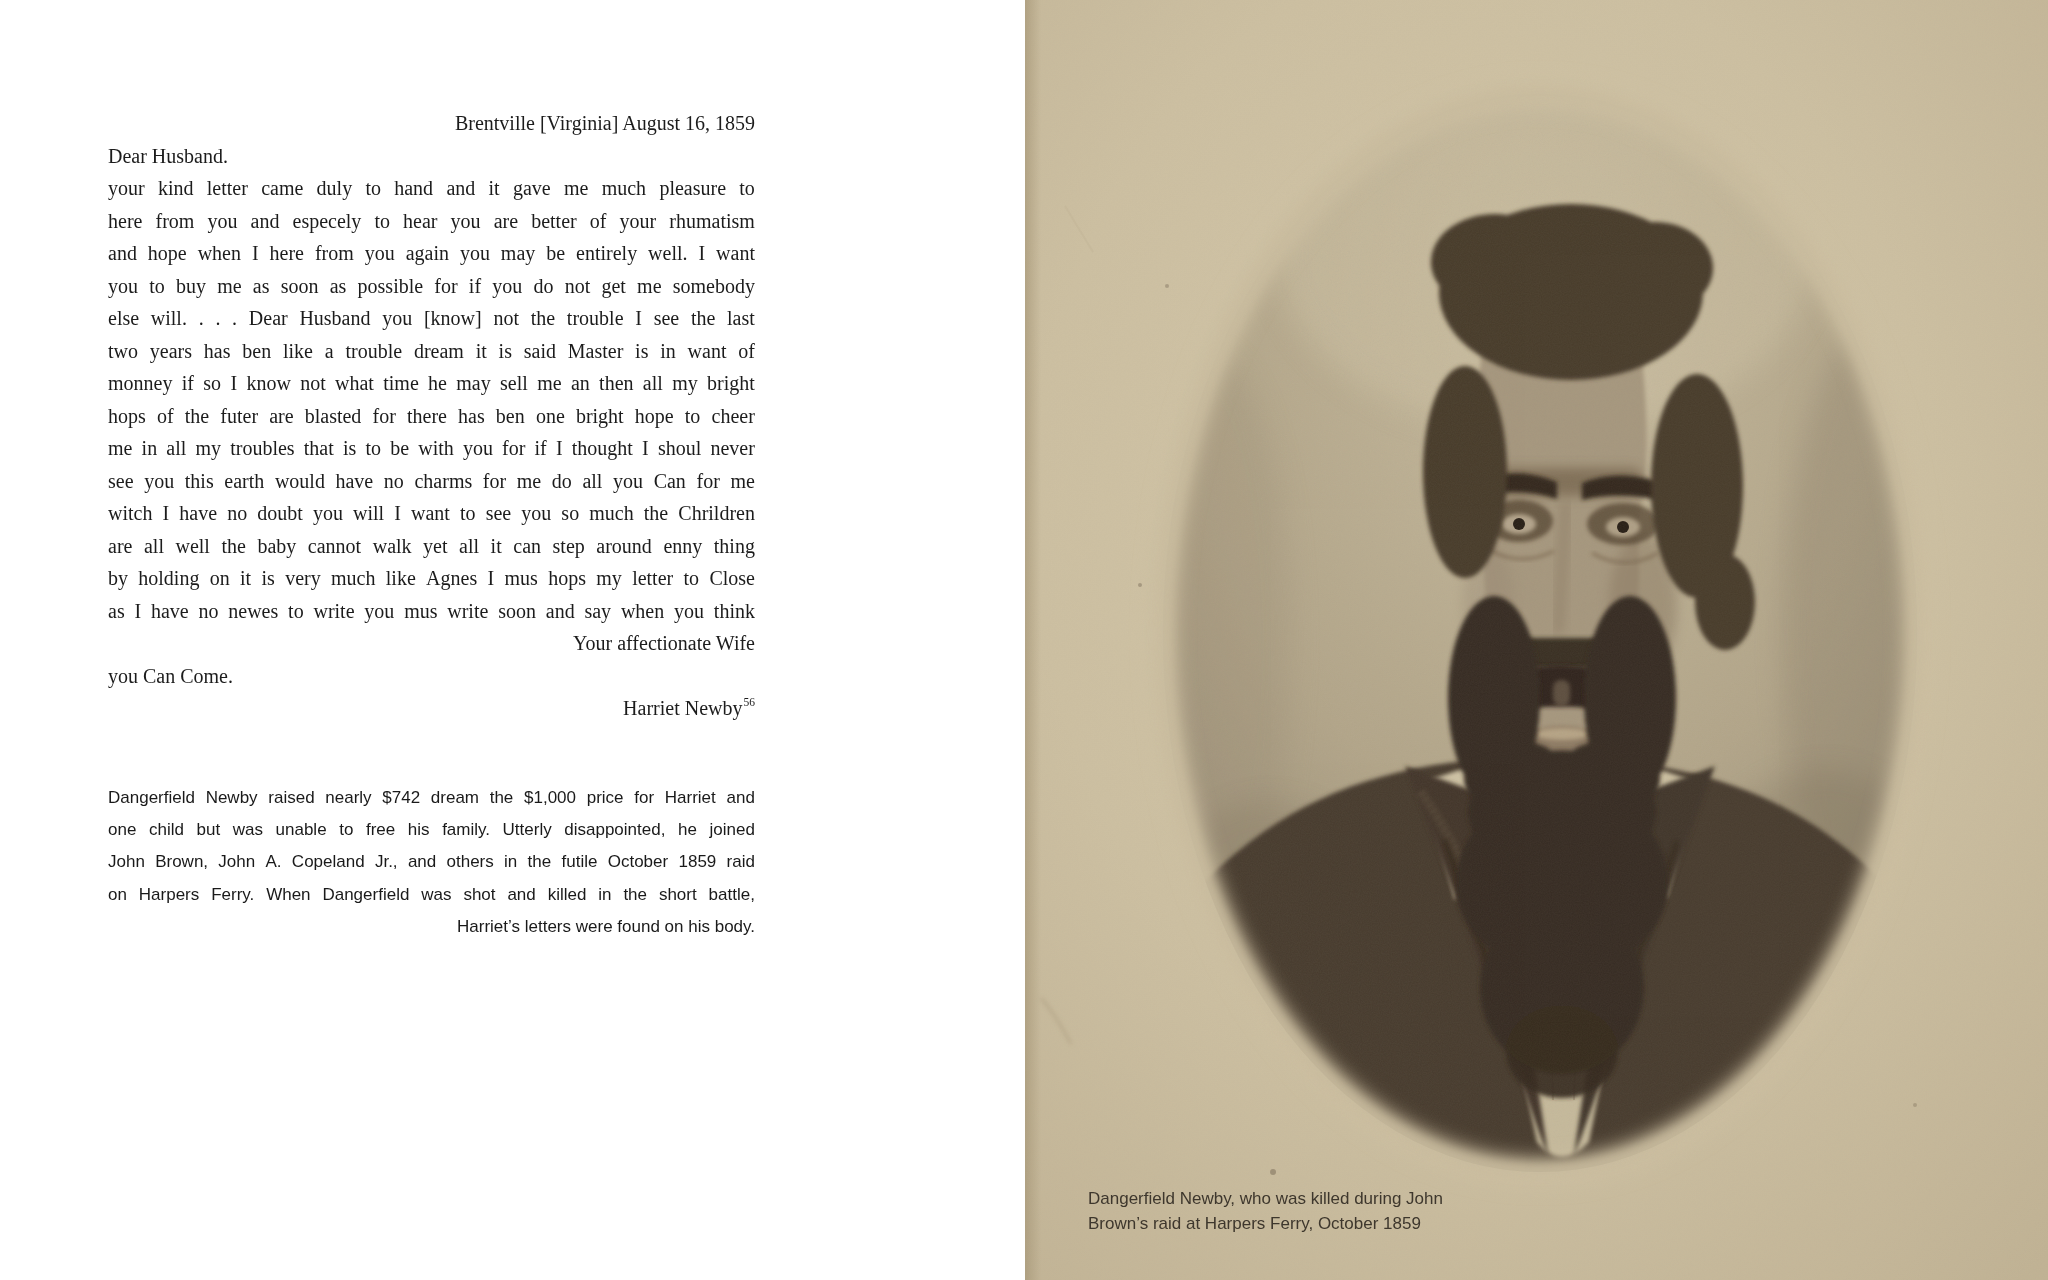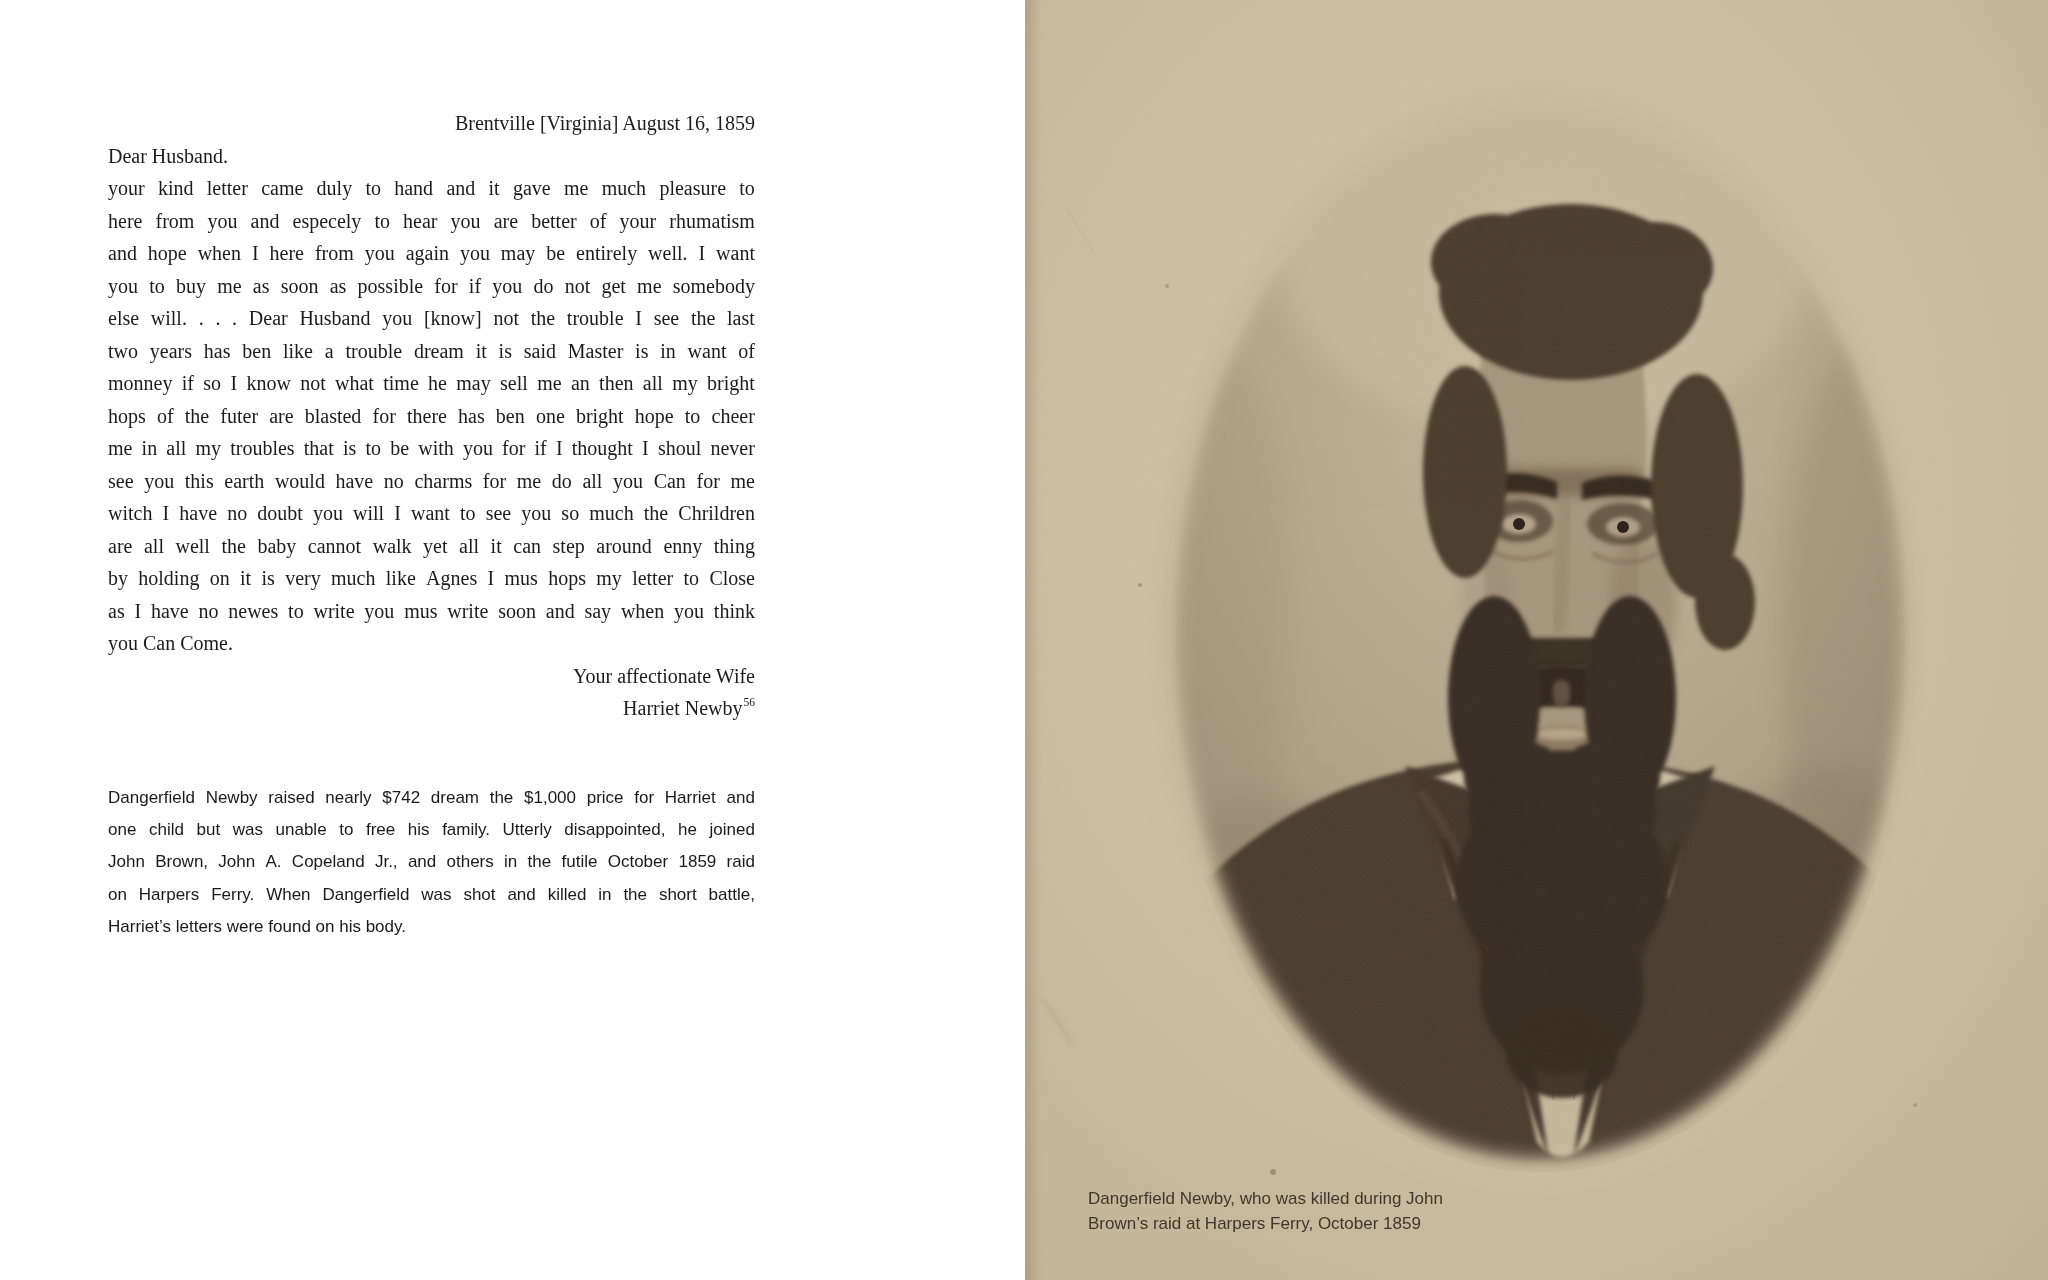--- a/index.html
+++ b/index.html
@@ -15,21 +15,21 @@
   .letter{position:absolute;left:108px;top:107px;width:647px;
           font-family:"Liberation Serif",serif;font-size:20px;line-height:32.5px;
           color:var(--letter_ink,#1c1c1c);}
   .letter .line{height:32.5px;}
   .letter sup{font-size:11.5px;line-height:0;position:relative;top:-1px;margin-left:1px;font-family:Liberation Serif, serif;}
 
   
   .commentary{position:absolute;left:108px;top:782px;width:647px;
               font-family:"Liberation Sans",sans-serif;font-size:17px;line-height:32.2px;
               color:#1a1a1a;}
-  .commentary .line{height:32.2px;}
+  .commentary .line{height:32.2px;text-align:right;}
 
   
   .line{white-space:pre;}
   .a-justify{display:flex;justify-content:space-between;white-space:normal;}
   .a-right{text-align:right;}
   .a-left{text-align:left;}
 
   
   .pageno{position:absolute;left:108px;top:1194px;width:647px;text-align:center;
           font-family:"Liberation Sans",sans-serif;font-weight:bold;font-size:21px;
@@ -289,22 +289,22 @@
           <span>you</span>
           <span>mus</span>
           <span>write</span>
           <span>soon</span>
           <span>and</span>
           <span>say</span>
           <span>when</span>
           <span>you</span>
           <span>think</span>
         </div>
+        <div class="line a-right">Your affectionate Wife</div>
         <div class="line a-left">you Can Come.</div>
-        <div class="line a-right">Your affectionate Wife</div>
         <div class="line a-right">Harriet Newby<sup>56</sup></div>
       </div>
 
     <div class="commentary">
         <div class="line a-justify">
           <span>Dangerfield</span>
           <span>Newby</span>
           <span>raised</span>
           <span>nearly</span>
           <span>$742</span>

